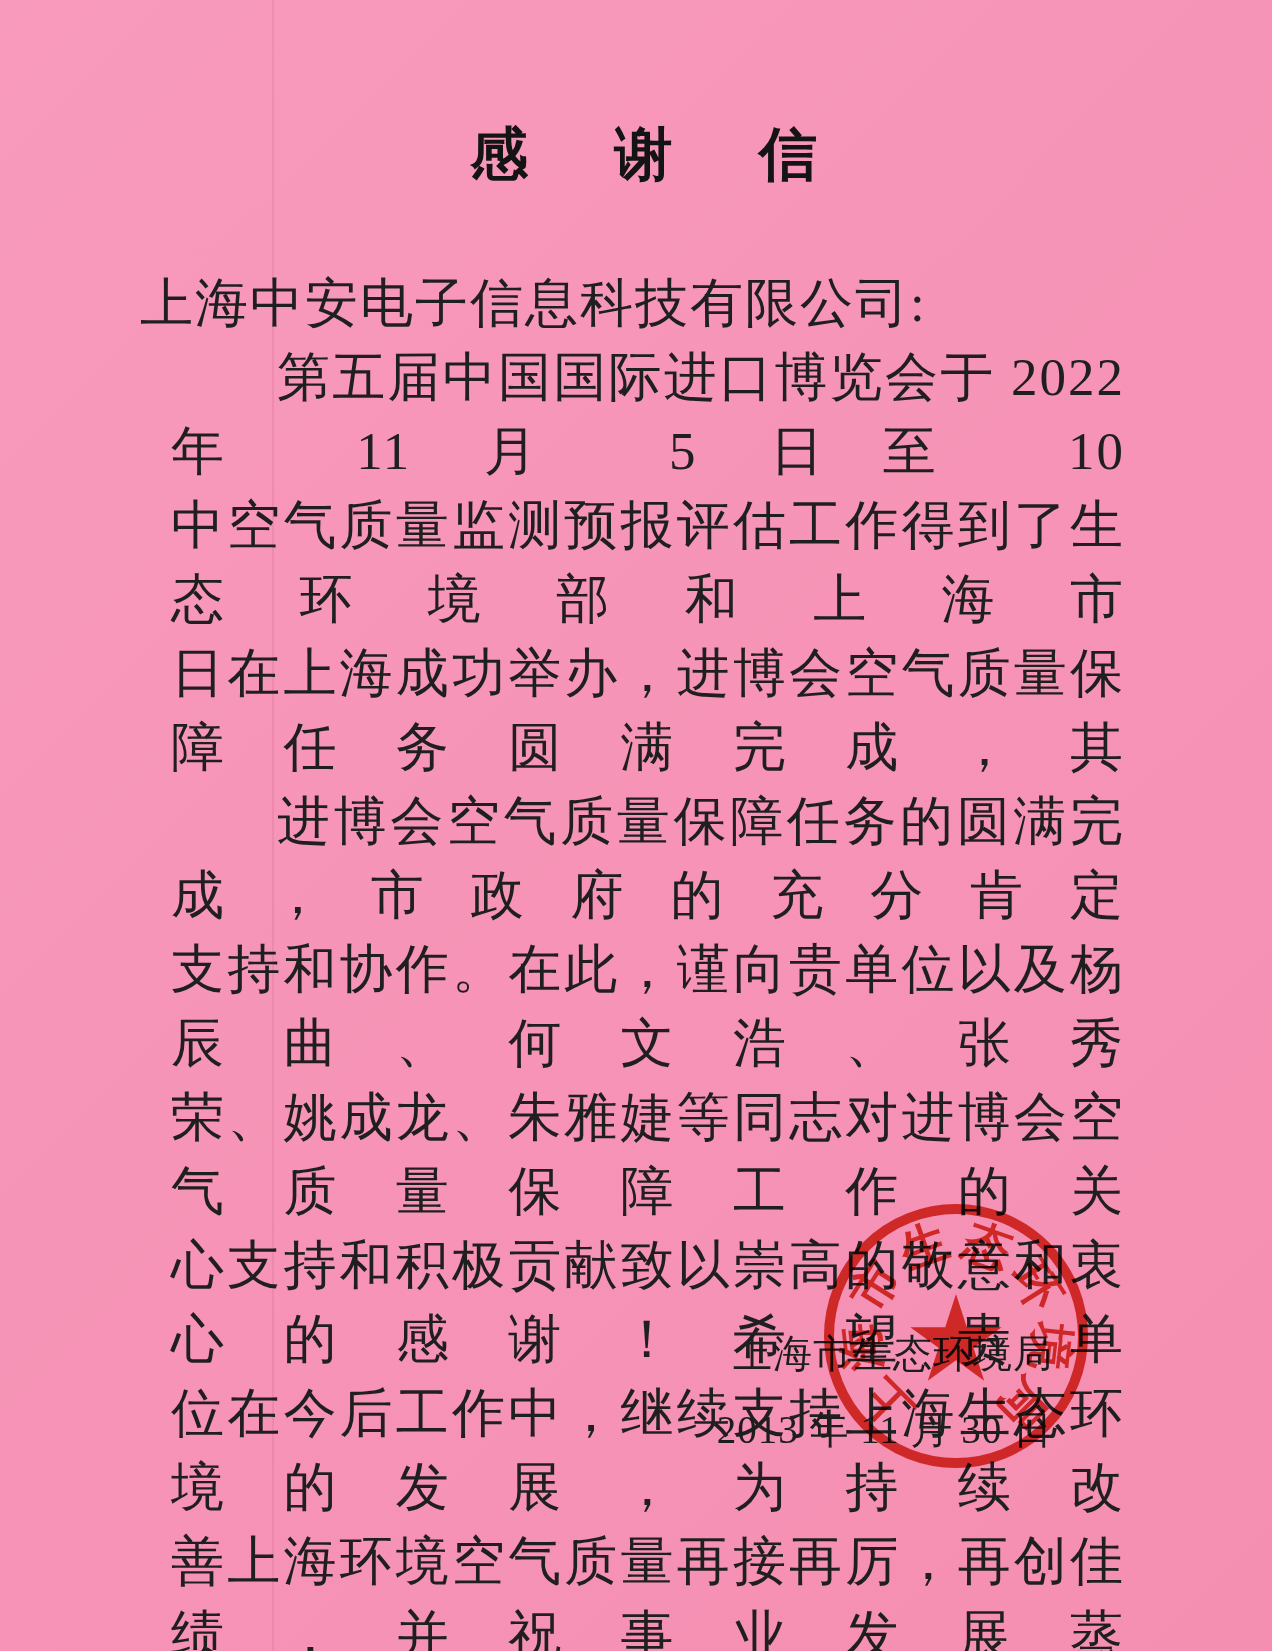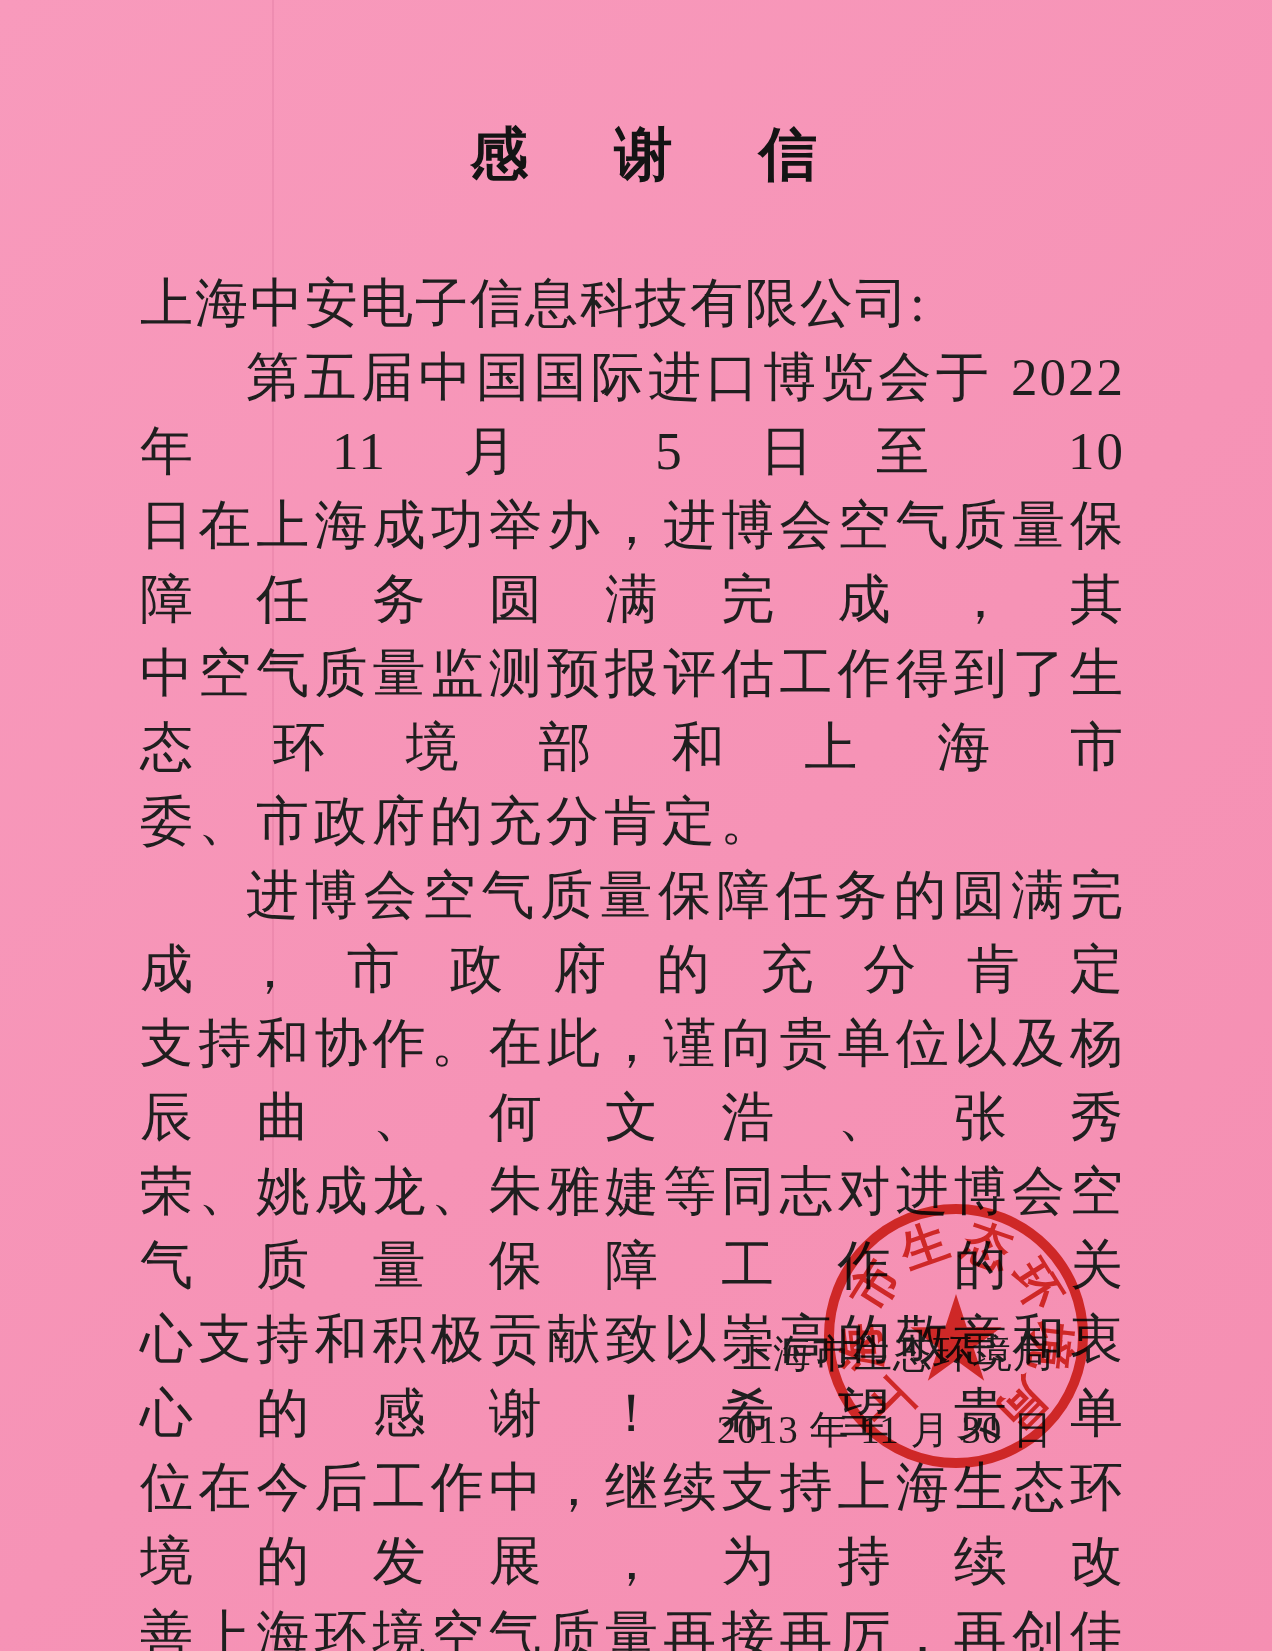--- a/index.html
+++ b/index.html
@@ -39,20 +39,21 @@
     font-size: 53px;
     line-height: 74px;
     letter-spacing: 2px;
     white-space: nowrap;
     color: #1f1f1f;
   }
   .line.fill {
     white-space: normal;
     text-align: justify;
     text-align-last: justify;
+    margin-left: 31px;
   }
   .line.indent { text-indent: 2em; }
   .line.loose { letter-spacing: 5px; }
   .sign-block {
     position: absolute;
     top: 1316px;
     right: 234px;
     text-align: right;
   }
   .sign-line {
@@ -83,23 +84,22 @@
 <body>
 
 <div class="paper">
   <div class="fold-line"></div>
 
   <div class="title">感 谢 信</div>
 
   <div class="body">
     <div class="line">上海中安电子信息科技有限公司:</div>
     <div class="line indent fill">第五届中国国际进口博览会于 2022 年 11 月 5 日至 10</div>
+    <div class="line fill">中空气质量监测预报评估工作得到了生态环境部和上海市</div>
     <div class="line fill">日在上海成功举办，进博会空气质量保障任务圆满完成，其</div>
-    <div class="line fill">中空气质量监测预报评估工作得到了生态环境部和上海市</div>
-    <div class="line loose">委、市政府的充分肯定。</div>
     <div class="line indent fill">进博会空气质量保障任务的圆满完成，市政府的充分肯定</div>
     <div class="line fill">支持和协作。在此，谨向贵单位以及杨辰曲、何文浩、张秀</div>
     <div class="line fill">荣、姚成龙、朱雅婕等同志对进博会空气质量保障工作的关</div>
     <div class="line fill">心支持和积极贡献致以崇高的敬意和衷心的感谢！希望贵单</div>
     <div class="line fill">位在今后工作中，继续支持上海生态环境的发展，为持续改</div>
     <div class="line fill">善上海环境空气质量再接再厉，再创佳绩，并祝事业发展蒸</div>
 
   </div>
 
   <div class="sign-block">

